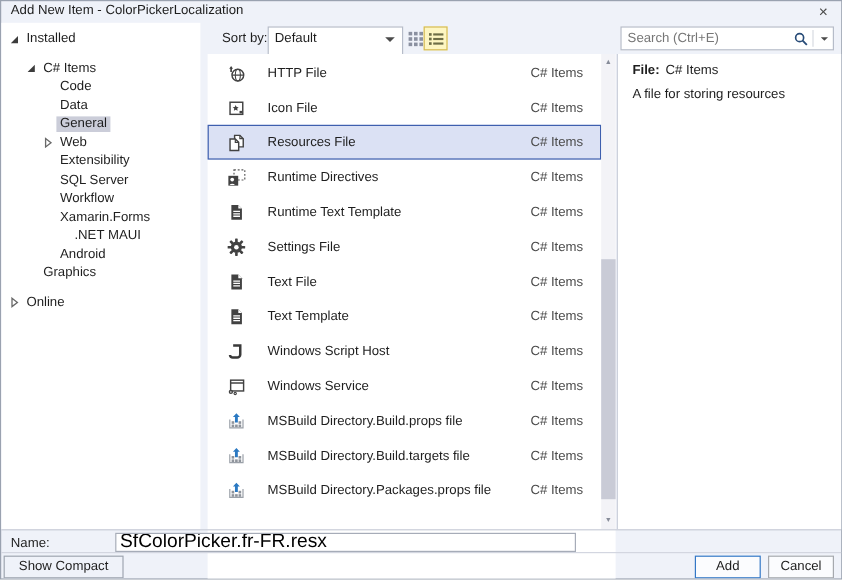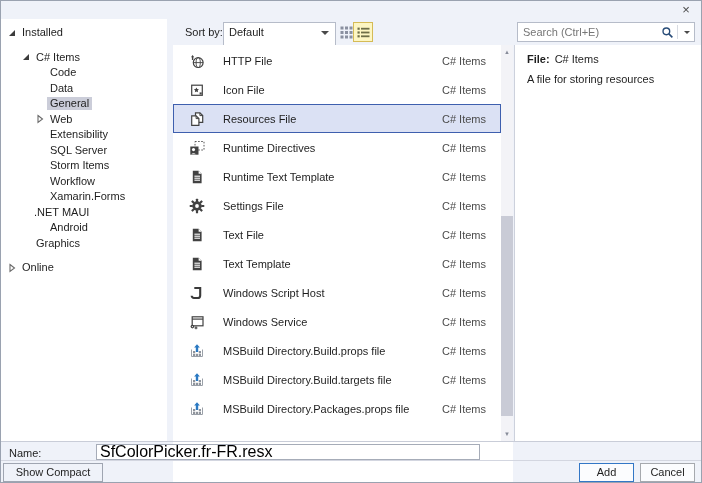--- a/index.html
+++ b/index.html
@@ -70,20 +70,21 @@
   .add-btn{left:578px;top:462px;width:55px;border:1px solid #3377C6;}
   .cancel-btn{left:639px;top:462px;width:55px;border:1px solid #A6A9AE;}
   svg{display:block;}
 </style>
 </head>
 <body>
 
 <div class="window">
 
   <div class="titlebar">
+    <span class="title">Add New Item - ColorPickerLocalization</span>
     <span class="close-btn">×</span>
   </div>
 
   <div class="left-panel">
     <div class="tree">
         <div class="tree-row" style="padding-left: 4px;">
           <span class="expander">
             <svg width="10" height="10" viewBox="0 0 10 10">
               <polygon points="8,2 8,8 2,8" fill="#3c3c3c"></polygon>
             </svg>
@@ -121,31 +122,27 @@
         <div class="tree-row" style="padding-left: 32px;">
           <span class="expander"></span>
           <span class="tree-label">Extensibility</span>
         </div>
         <div class="tree-row" style="padding-left: 32px;">
           <span class="expander"></span>
           <span class="tree-label">SQL Server</span>
         </div>
         <div class="tree-row" style="padding-left: 32px;">
           <span class="expander"></span>
-          <span class="tree-label">Storm Items</span>
-        </div>
-        <div class="tree-row" style="padding-left: 32px;">
-          <span class="expander"></span>
           <span class="tree-label">Workflow</span>
         </div>
         <div class="tree-row" style="padding-left: 32px;">
           <span class="expander"></span>
           <span class="tree-label">Xamarin.Forms</span>
         </div>
-        <div class="tree-row" style="padding-left: 16px;">
+        <div class="tree-row" style="padding-left: 44px;">
           <span class="expander"></span>
           <span class="tree-label">.NET MAUI</span>
         </div>
         <div class="tree-row" style="padding-left: 32px;">
           <span class="expander"></span>
           <span class="tree-label">Android</span>
         </div>
         <div class="tree-row" style="padding-left: 18px;">
           <span class="expander"></span>
           <span class="tree-label">Graphics</span>

